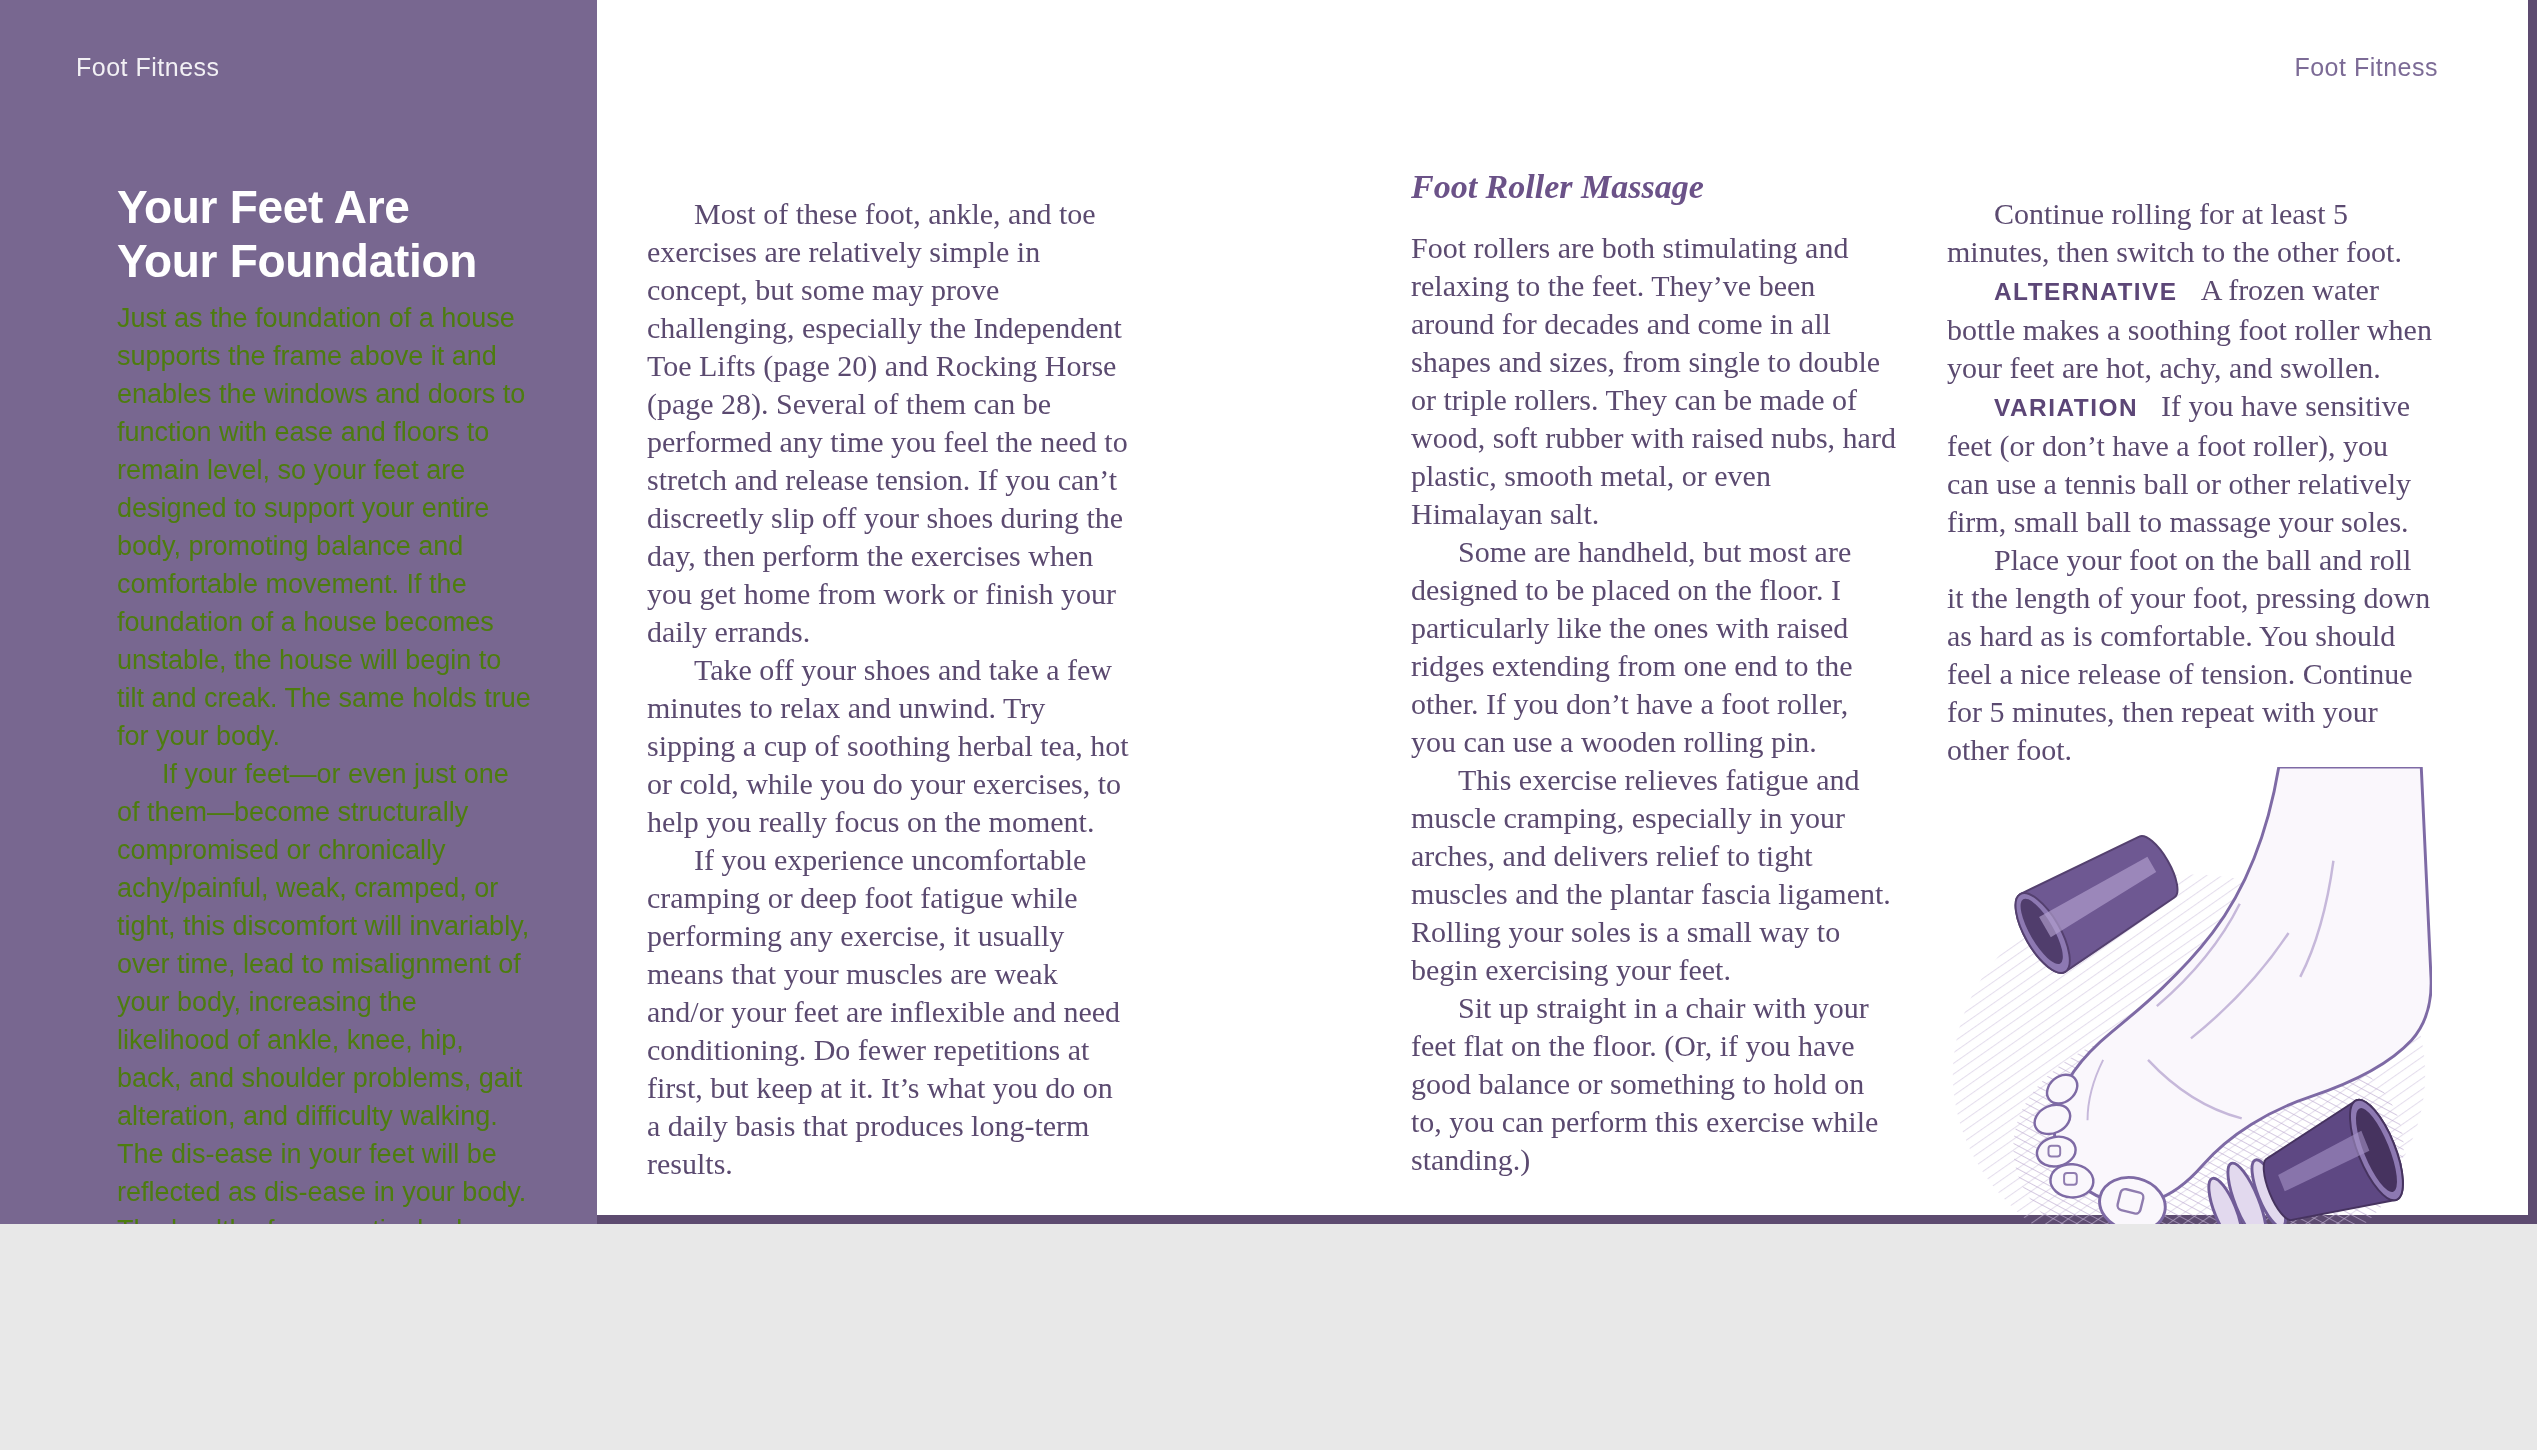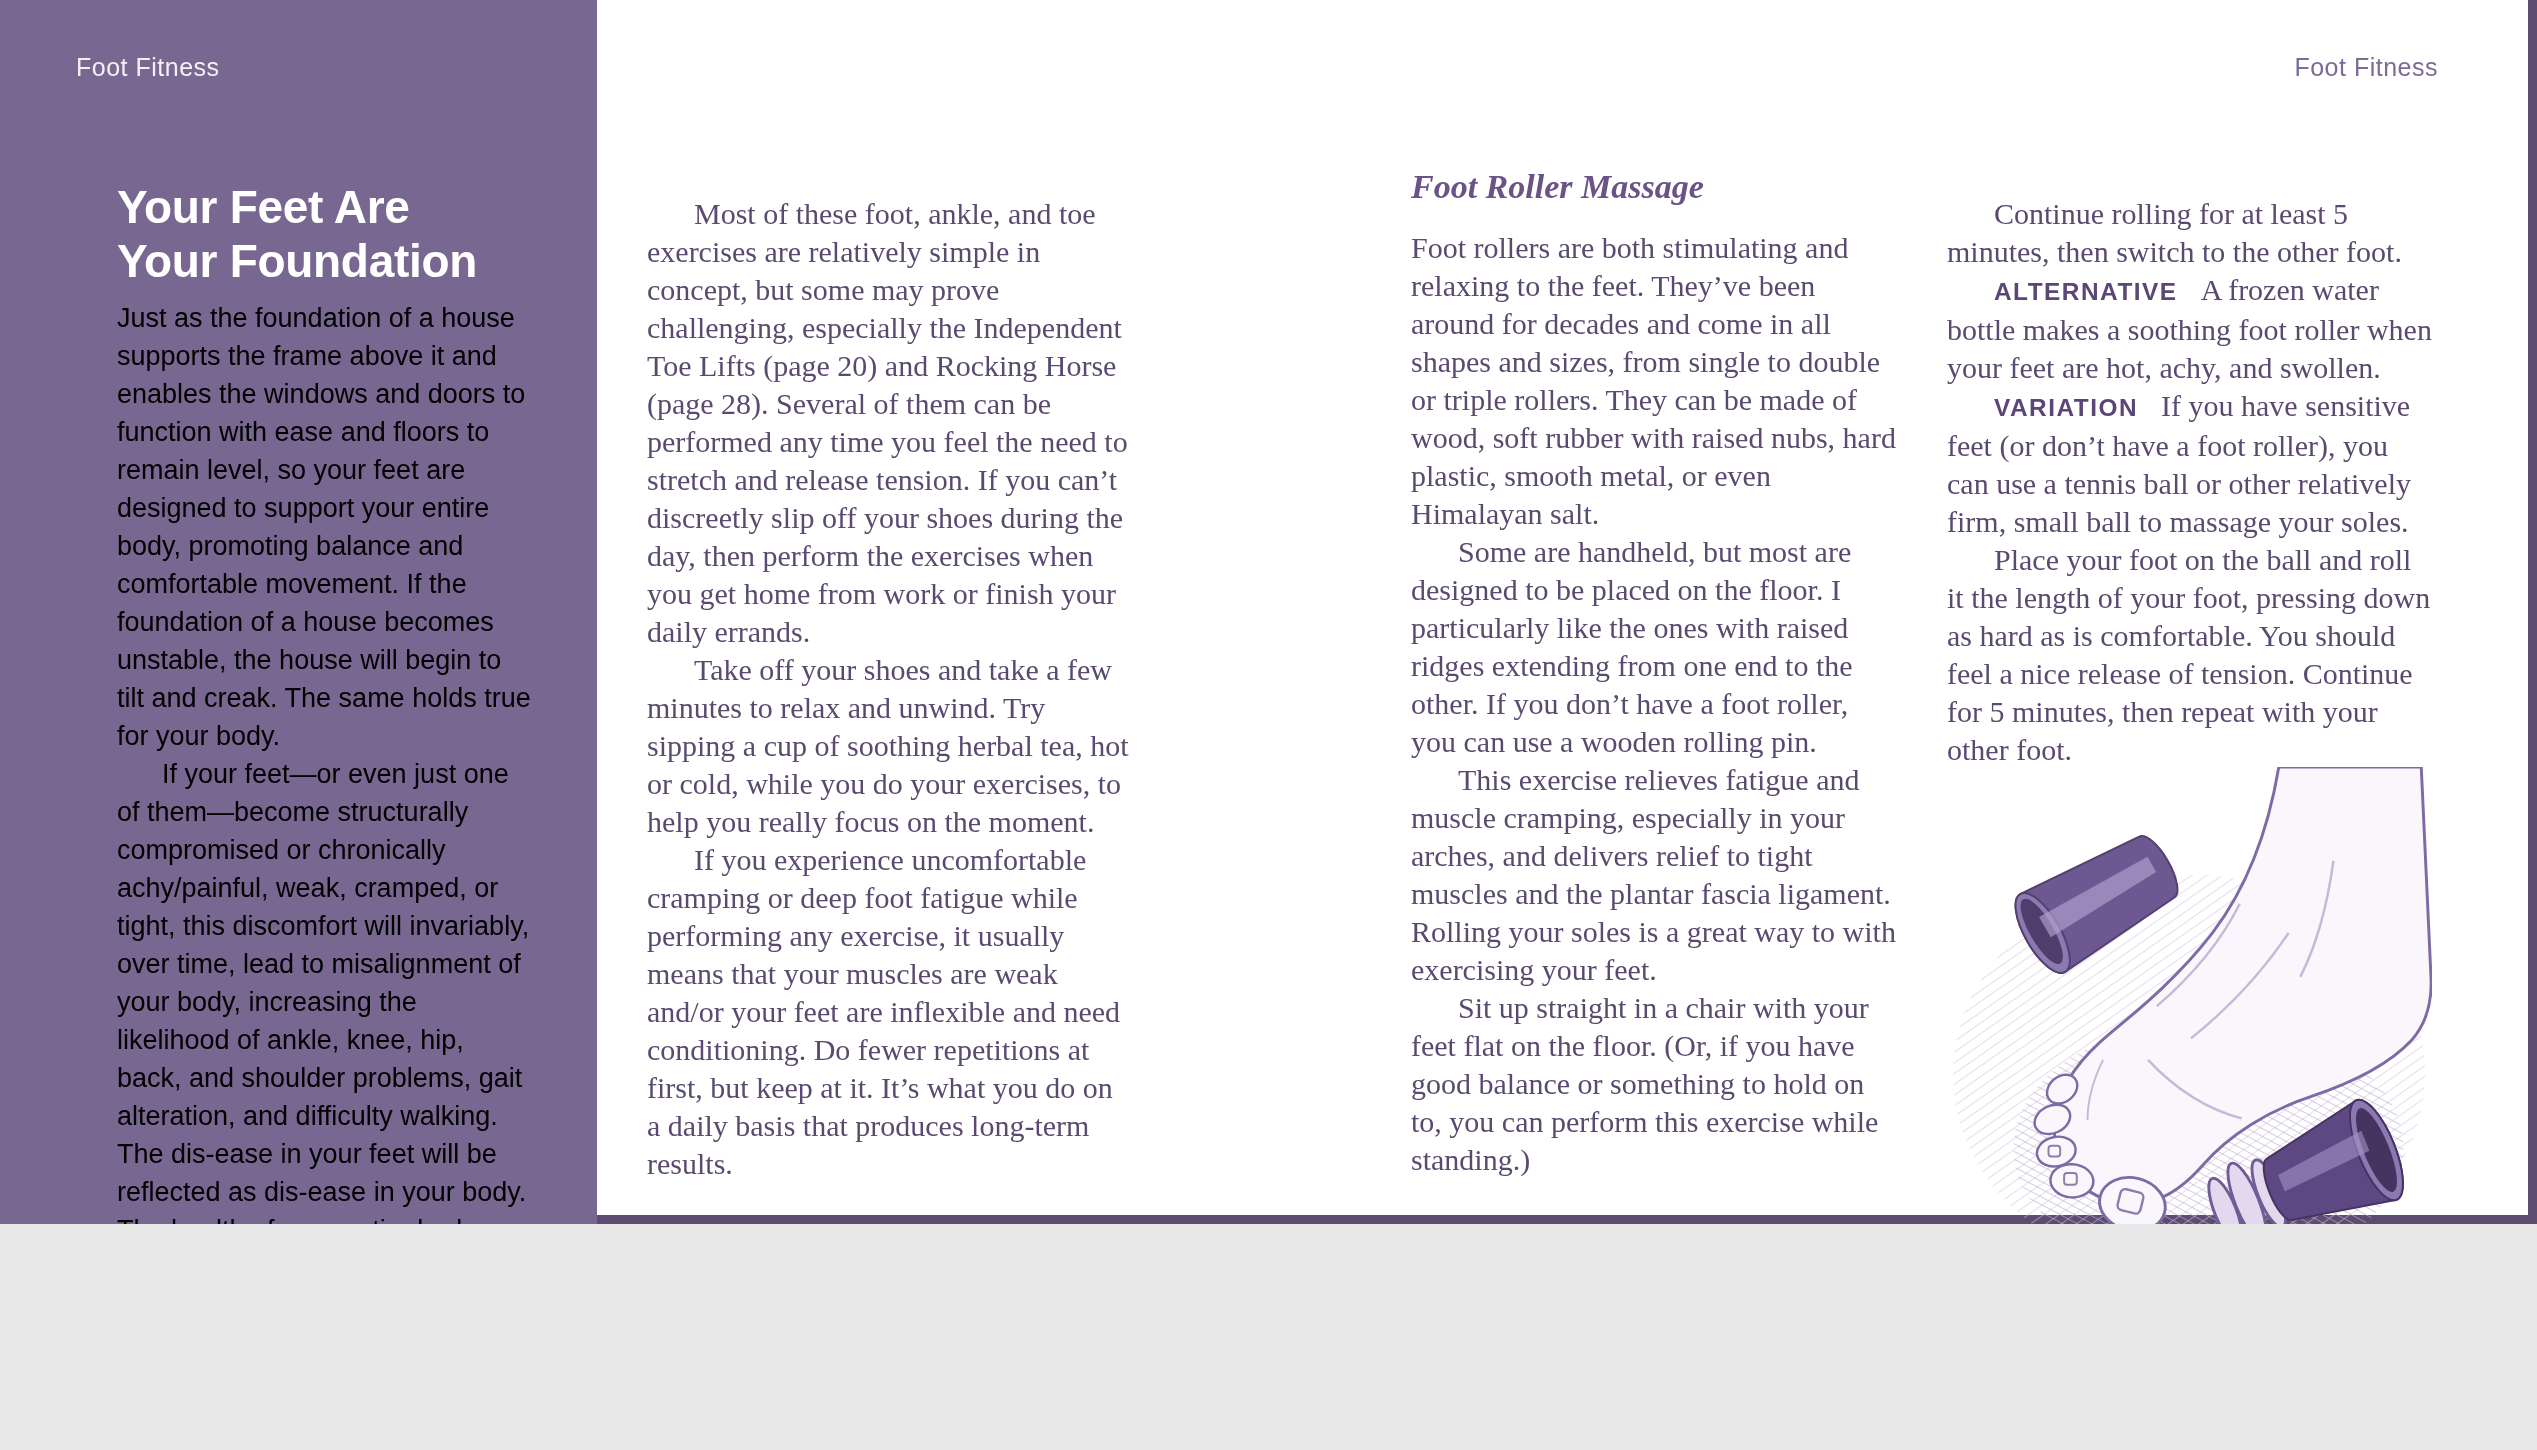--- a/index.html
+++ b/index.html
@@ -19,21 +19,21 @@
     position:absolute; top:53px; right:100px; font-size:25px; letter-spacing:0.5px;
     color:#7C6B96;
   }
 
   .sidebar-title {
     position:absolute; left:117px; top:180px; width:459px;
     font-size:46px; line-height:54px; font-weight:bold; color:#ffffff; letter-spacing:-0.3px;
   }
   .sidebar-body {
     position:absolute; left:117px; top:299px; width:416px;
-    font-size:27px; line-height:38px; color:#000000;
+    font-size:27px; line-height:38px; color:#4d7c0f;
   }
   .sidebar-body p { margin:0; }
   .sidebar-body p.indent { text-indent:45px; }
 
   .serif-col { font-family:"Liberation Serif", serif; font-size:30px; line-height:38px; color:#5B4A70; }
   .serif-col p { margin:0; }
   .serif-col p.indent { text-indent:47px; }
   .col-mid { position:absolute; left:647px; top:195px; width:485px; }
   .col-r1  { position:absolute; left:1411px; top:229px; width:488px; }
   .col-r2  { position:absolute; left:1947px; top:195px; width:485px; }
@@ -84,21 +84,21 @@
     <p class="indent">Most of these foot, ankle, and toe exercises are relatively simple in concept, but some may prove challenging, especially the Independent Toe Lifts (page 20) and Rocking Horse (page 28). Several of them can be performed any time you feel the need to stretch and release tension. If you can’t discreetly slip off your shoes during the day, then perform the exercises when you get home from work or finish your daily errands.</p>
     <p class="indent">Take off your shoes and take a few minutes to relax and unwind. Try sipping a cup of soothing herbal tea, hot or cold, while you do your exercises, to help you really focus on the moment.</p>
     <p class="indent">If you experience uncomfortable cramping or deep foot fatigue while performing any exercise, it usually means that your muscles are weak and/or your feet are inflexible and need conditioning. Do fewer repetitions at first, but keep at it. It’s what you do on a daily basis that produces long-term results.</p>
   </div>
 
   <div class="section-title">Foot Roller Massage</div>
 
   <div class="serif-col col-r1">
     <p>Foot rollers are both stimulating and relaxing to the feet. They’ve been around for decades and come in all shapes and sizes, from single to double or triple rollers. They can be made of wood, soft rubber with raised nubs, hard plastic, smooth metal, or even Himalayan salt.</p>
     <p class="indent">Some are handheld, but most are designed to be placed on the floor. I particularly like the ones with raised ridges extending from one end to the other. If you don’t have a foot roller, you can use a wooden rolling pin.</p>
-    <p class="indent">This exercise relieves fatigue and muscle cramping, especially in your arches, and delivers relief to tight muscles and the plantar fascia ligament. Rolling your soles is a great way to with exercising your feet.</p>
+    <p class="indent">This exercise relieves fatigue and muscle cramping, especially in your arches, and delivers relief to tight muscles and the plantar fascia ligament. Rolling your soles is a small way to begin exercising your feet.</p>
     <p class="indent">Sit up straight in a chair with your feet flat on the floor. (Or, if you have good balance or something to hold on to, you can perform this exercise while standing.)</p>
   </div>
 
   <div class="serif-col col-r2">
     <p class="indent"><span>Continue rolling for at least 5 minutes, then switch to the other foot.</span></p>
     <p class="indent"><span class="para-label">ALTERNATIVE</span><span>A frozen water bottle makes a soothing foot roller when your feet are hot, achy, and swollen.</span></p>
     <p class="indent"><span class="para-label">VARIATION</span><span>If you have sensitive feet (or don’t have a foot roller), you can use a tennis ball or other relatively firm, small ball to massage your soles.</span></p>
     <p class="indent"><span>Place your foot on the ball and roll it the length of your foot, pressing down as hard as is comfortable. You should feel a nice release of tension. Continue for 5 minutes, then repeat with your other foot.</span></p>
   </div>
 

